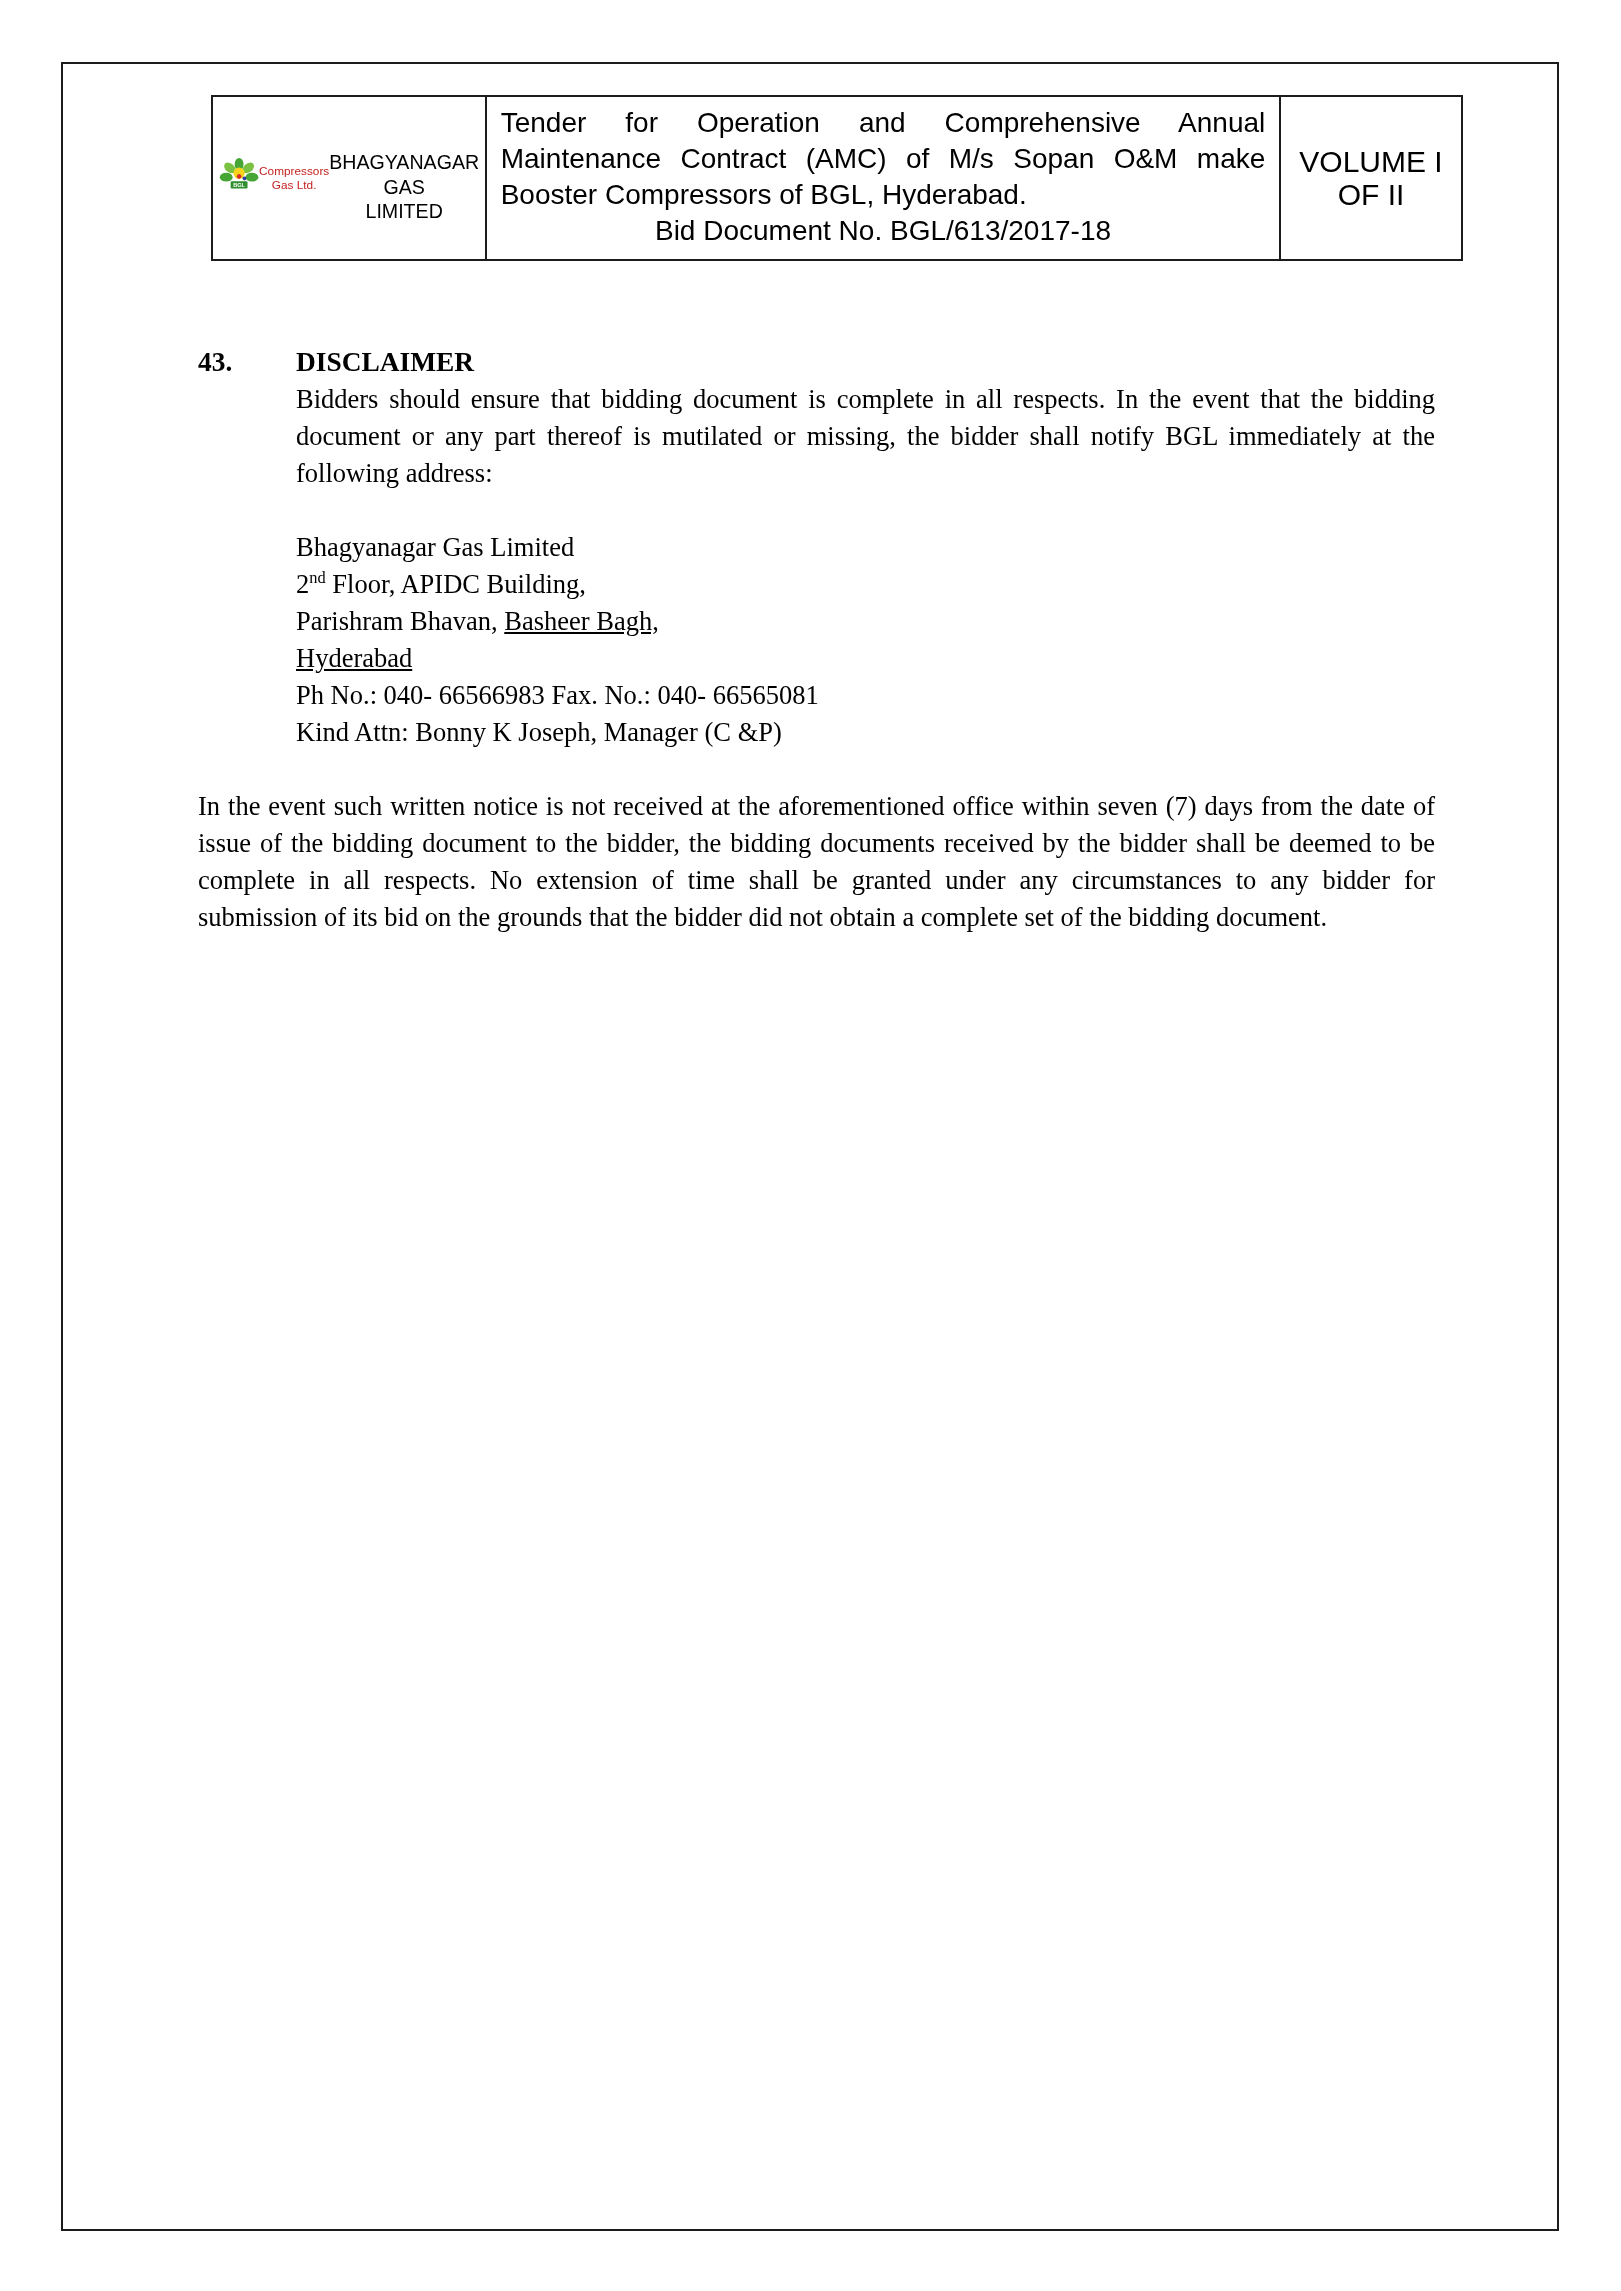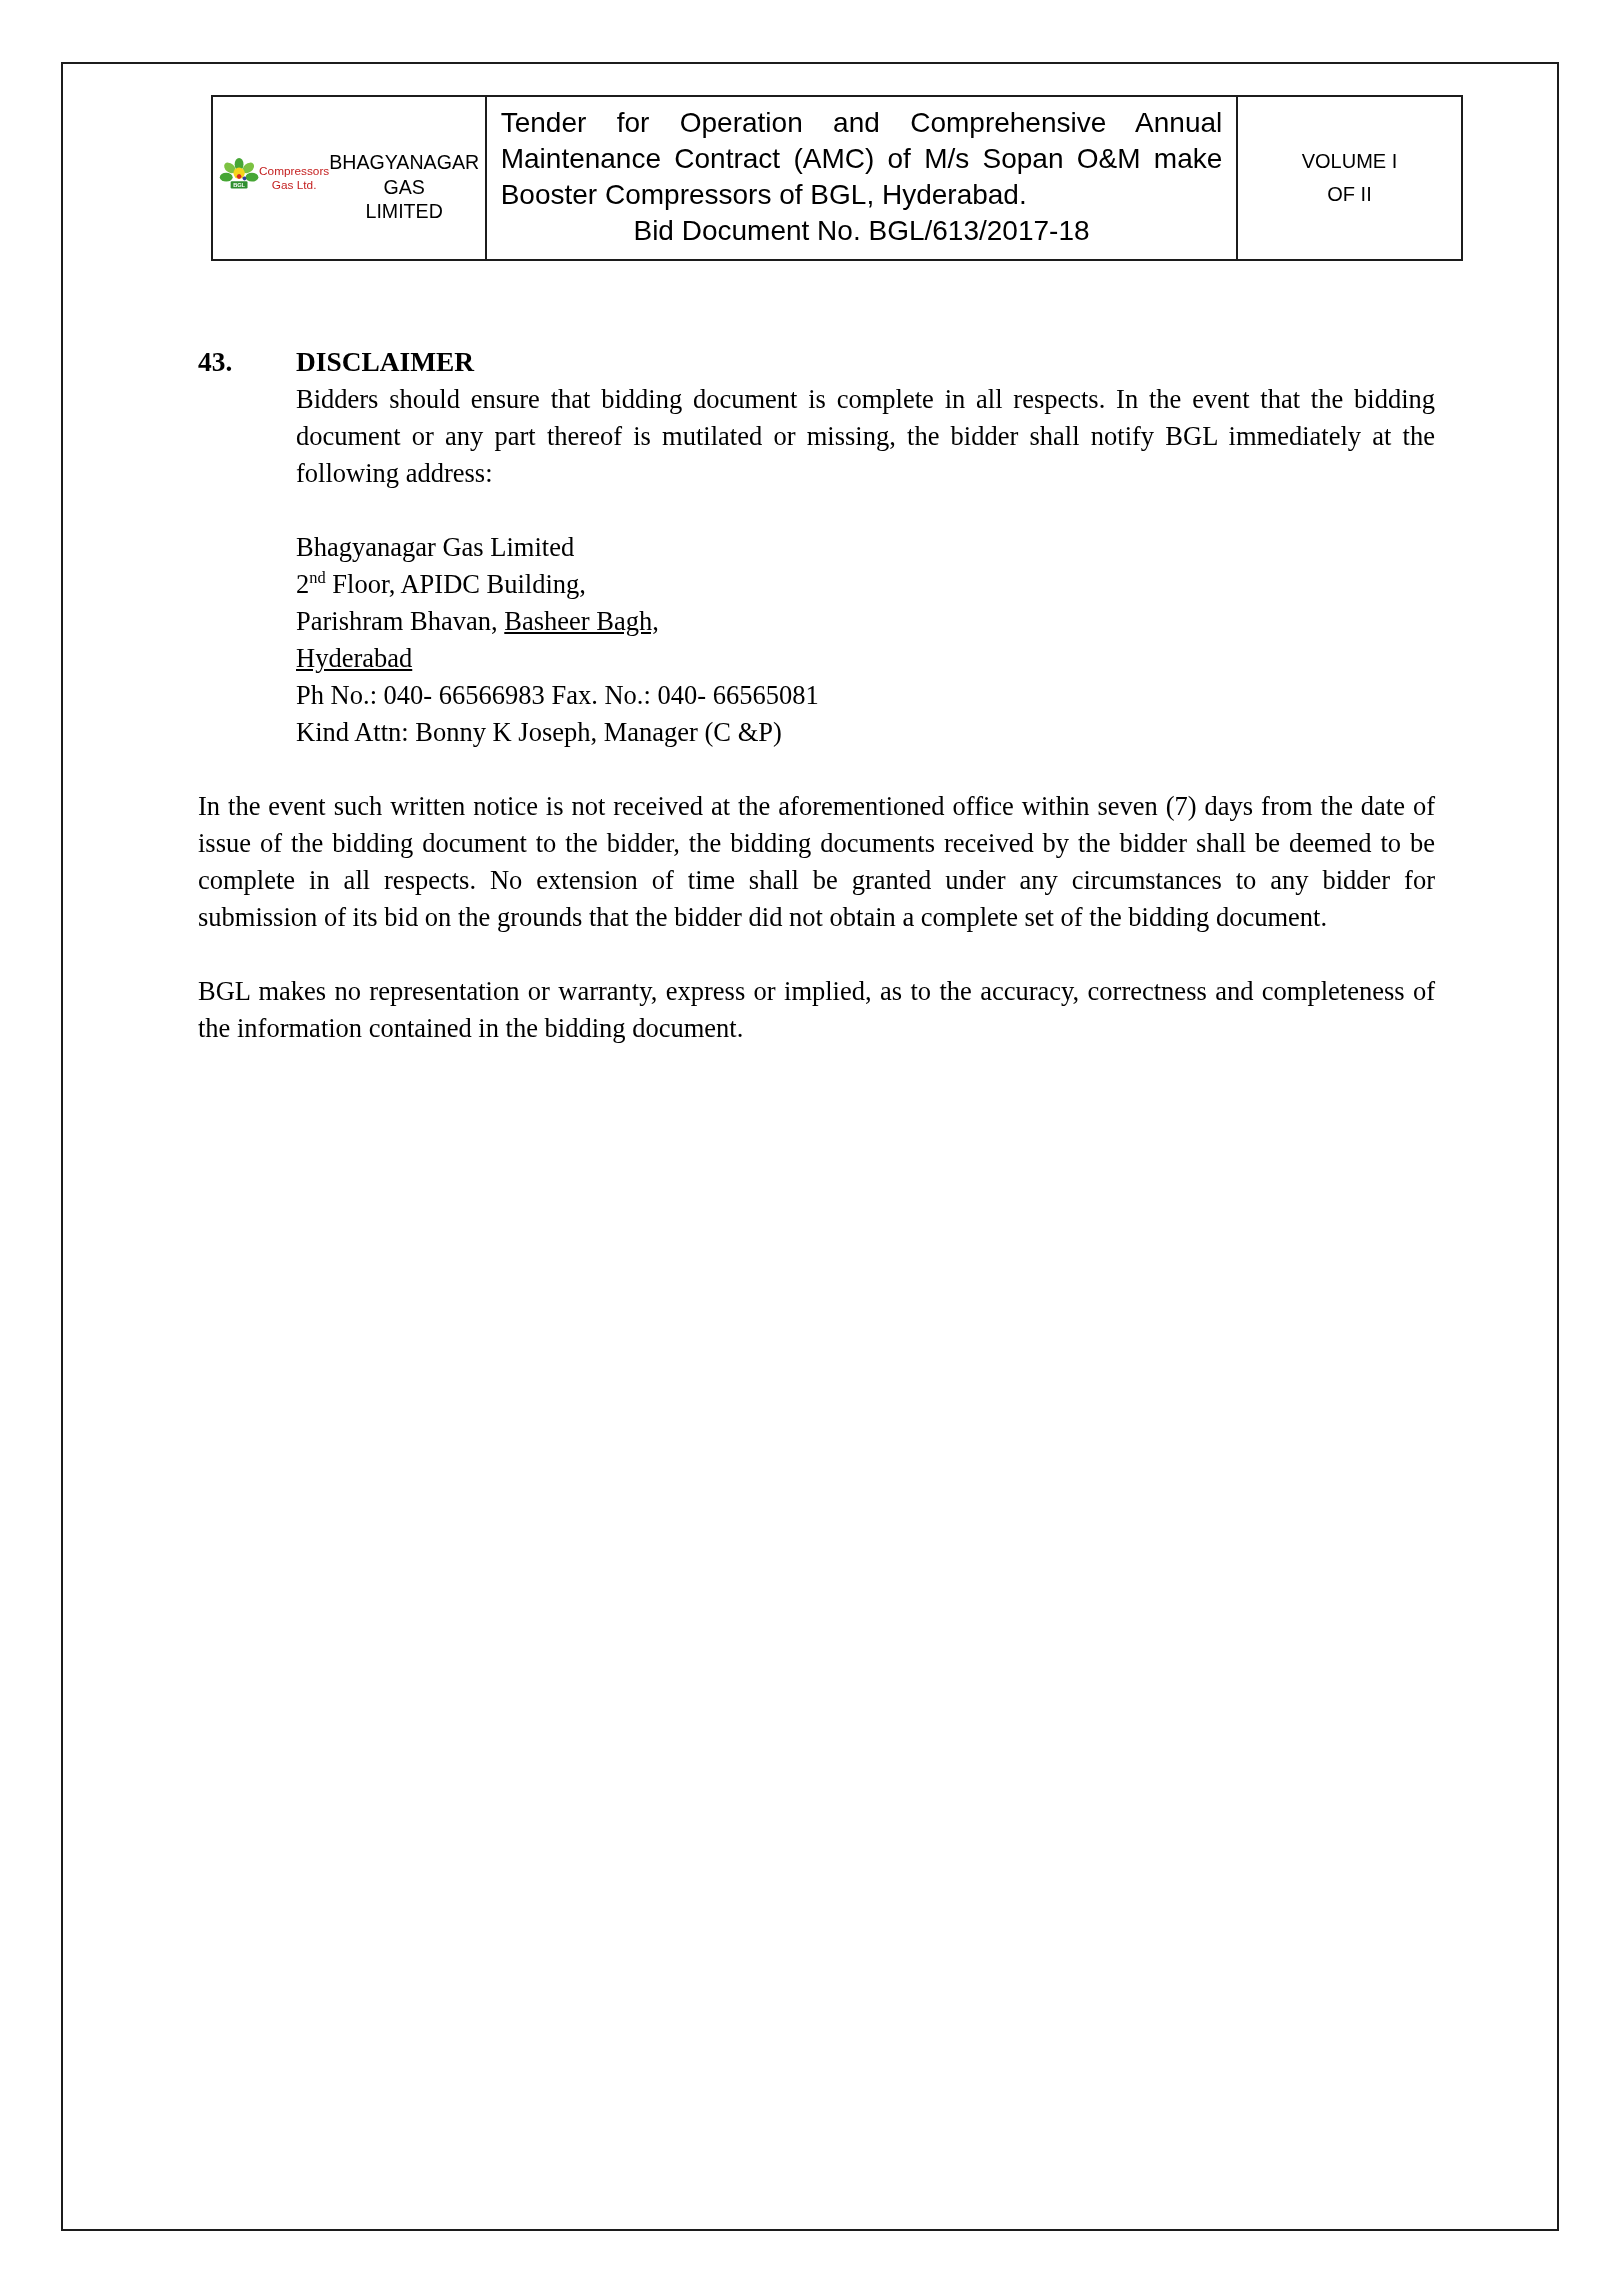--- a/index.html
+++ b/index.html
@@ -48,24 +48,24 @@
     flex: 1;
     border-right: 2px solid #1c1c1c;
     font-family: "Liberation Sans", sans-serif;
     font-size: 28px; line-height: 36px;
     padding: 7.8px 13.7px 9.8px;
     box-sizing: border-box;
   }
   .tender-title { text-align: justify; }
   .bid-doc { text-align: center; }
   .volume-cell {
-    width: 223px;
+    width: 180px;
     display: flex; flex-direction: column; align-items: center; justify-content: center;
     font-family: "Liberation Sans", sans-serif;
-    font-size: 20px; line-height: 33px;
+    font-size: 30px; line-height: 33px;
     box-sizing: border-box;
     text-align: center;
   }
   
   .content {
     position: absolute; left: 135px; top: 247px;
     width: 1237px;
     font-size: 26.5px; line-height: 37px;
   }
   .section-heading { font-weight: bold; font-size: 27.4px; }
@@ -133,19 +133,18 @@
       <div class="address">
         <div>Bhagyanagar Gas Limited</div>
         <div><span>2</span><sup>nd</sup><span> Floor, APIDC Building,</span></div>
         <div><span>Parishram Bhavan, </span><span class="u">Basheer Bagh,</span></div>
         <div class="u">Hyderabad</div>
         <div>Ph No.: 040- 66566983 Fax. No.: 040- 66565081</div>
         <div>Kind Attn: Bonny K Joseph, Manager (C &amp;P)</div>
       </div>
 
       <p class="justify para">In the event such written notice is not received at the aforementioned office within seven (7) days from the date of issue of the bidding document to the bidder, the bidding documents received by the bidder shall be deemed to be complete in all respects. No extension of time shall be granted under any circumstances to any bidder for submission of its bid on the grounds that the bidder did not obtain a complete set of the bidding document.</p>
-      <p class="justify para">BGL makes no representation or warranty, express or implied, as to the accuracy, correctness and completeness of the information contained in the bidding document.</p>
     </div>
 
 
   </div>
 </div>
 
 
 </body></html>

